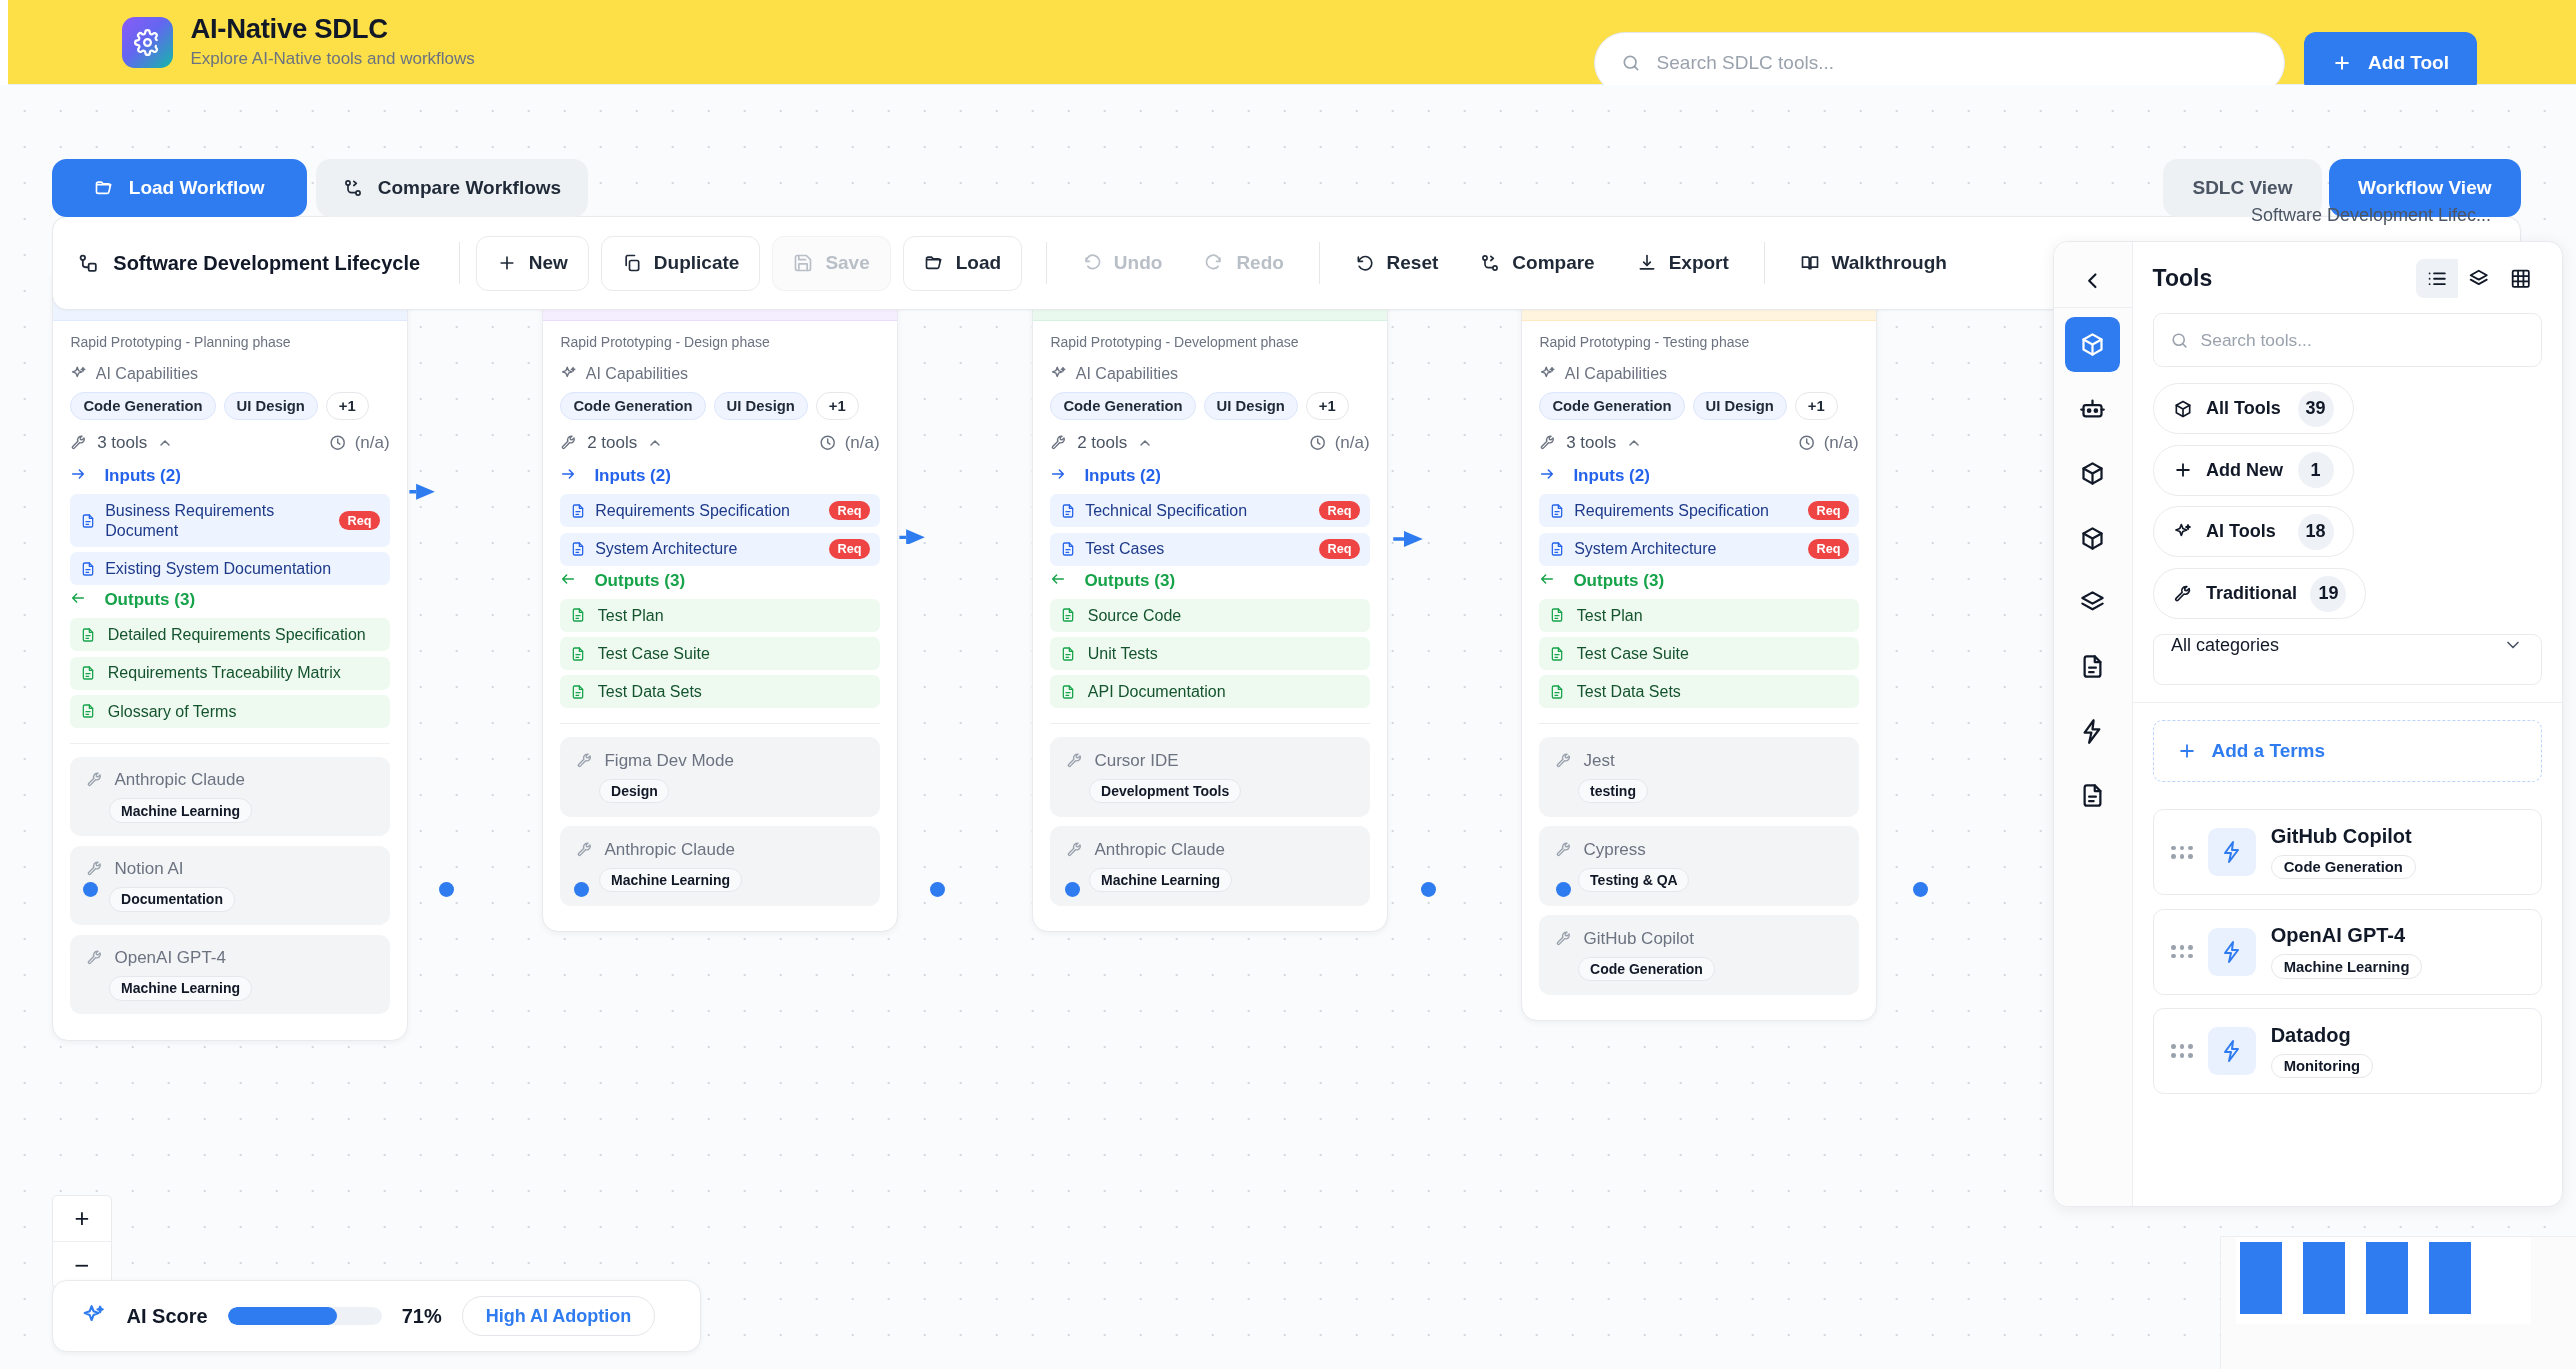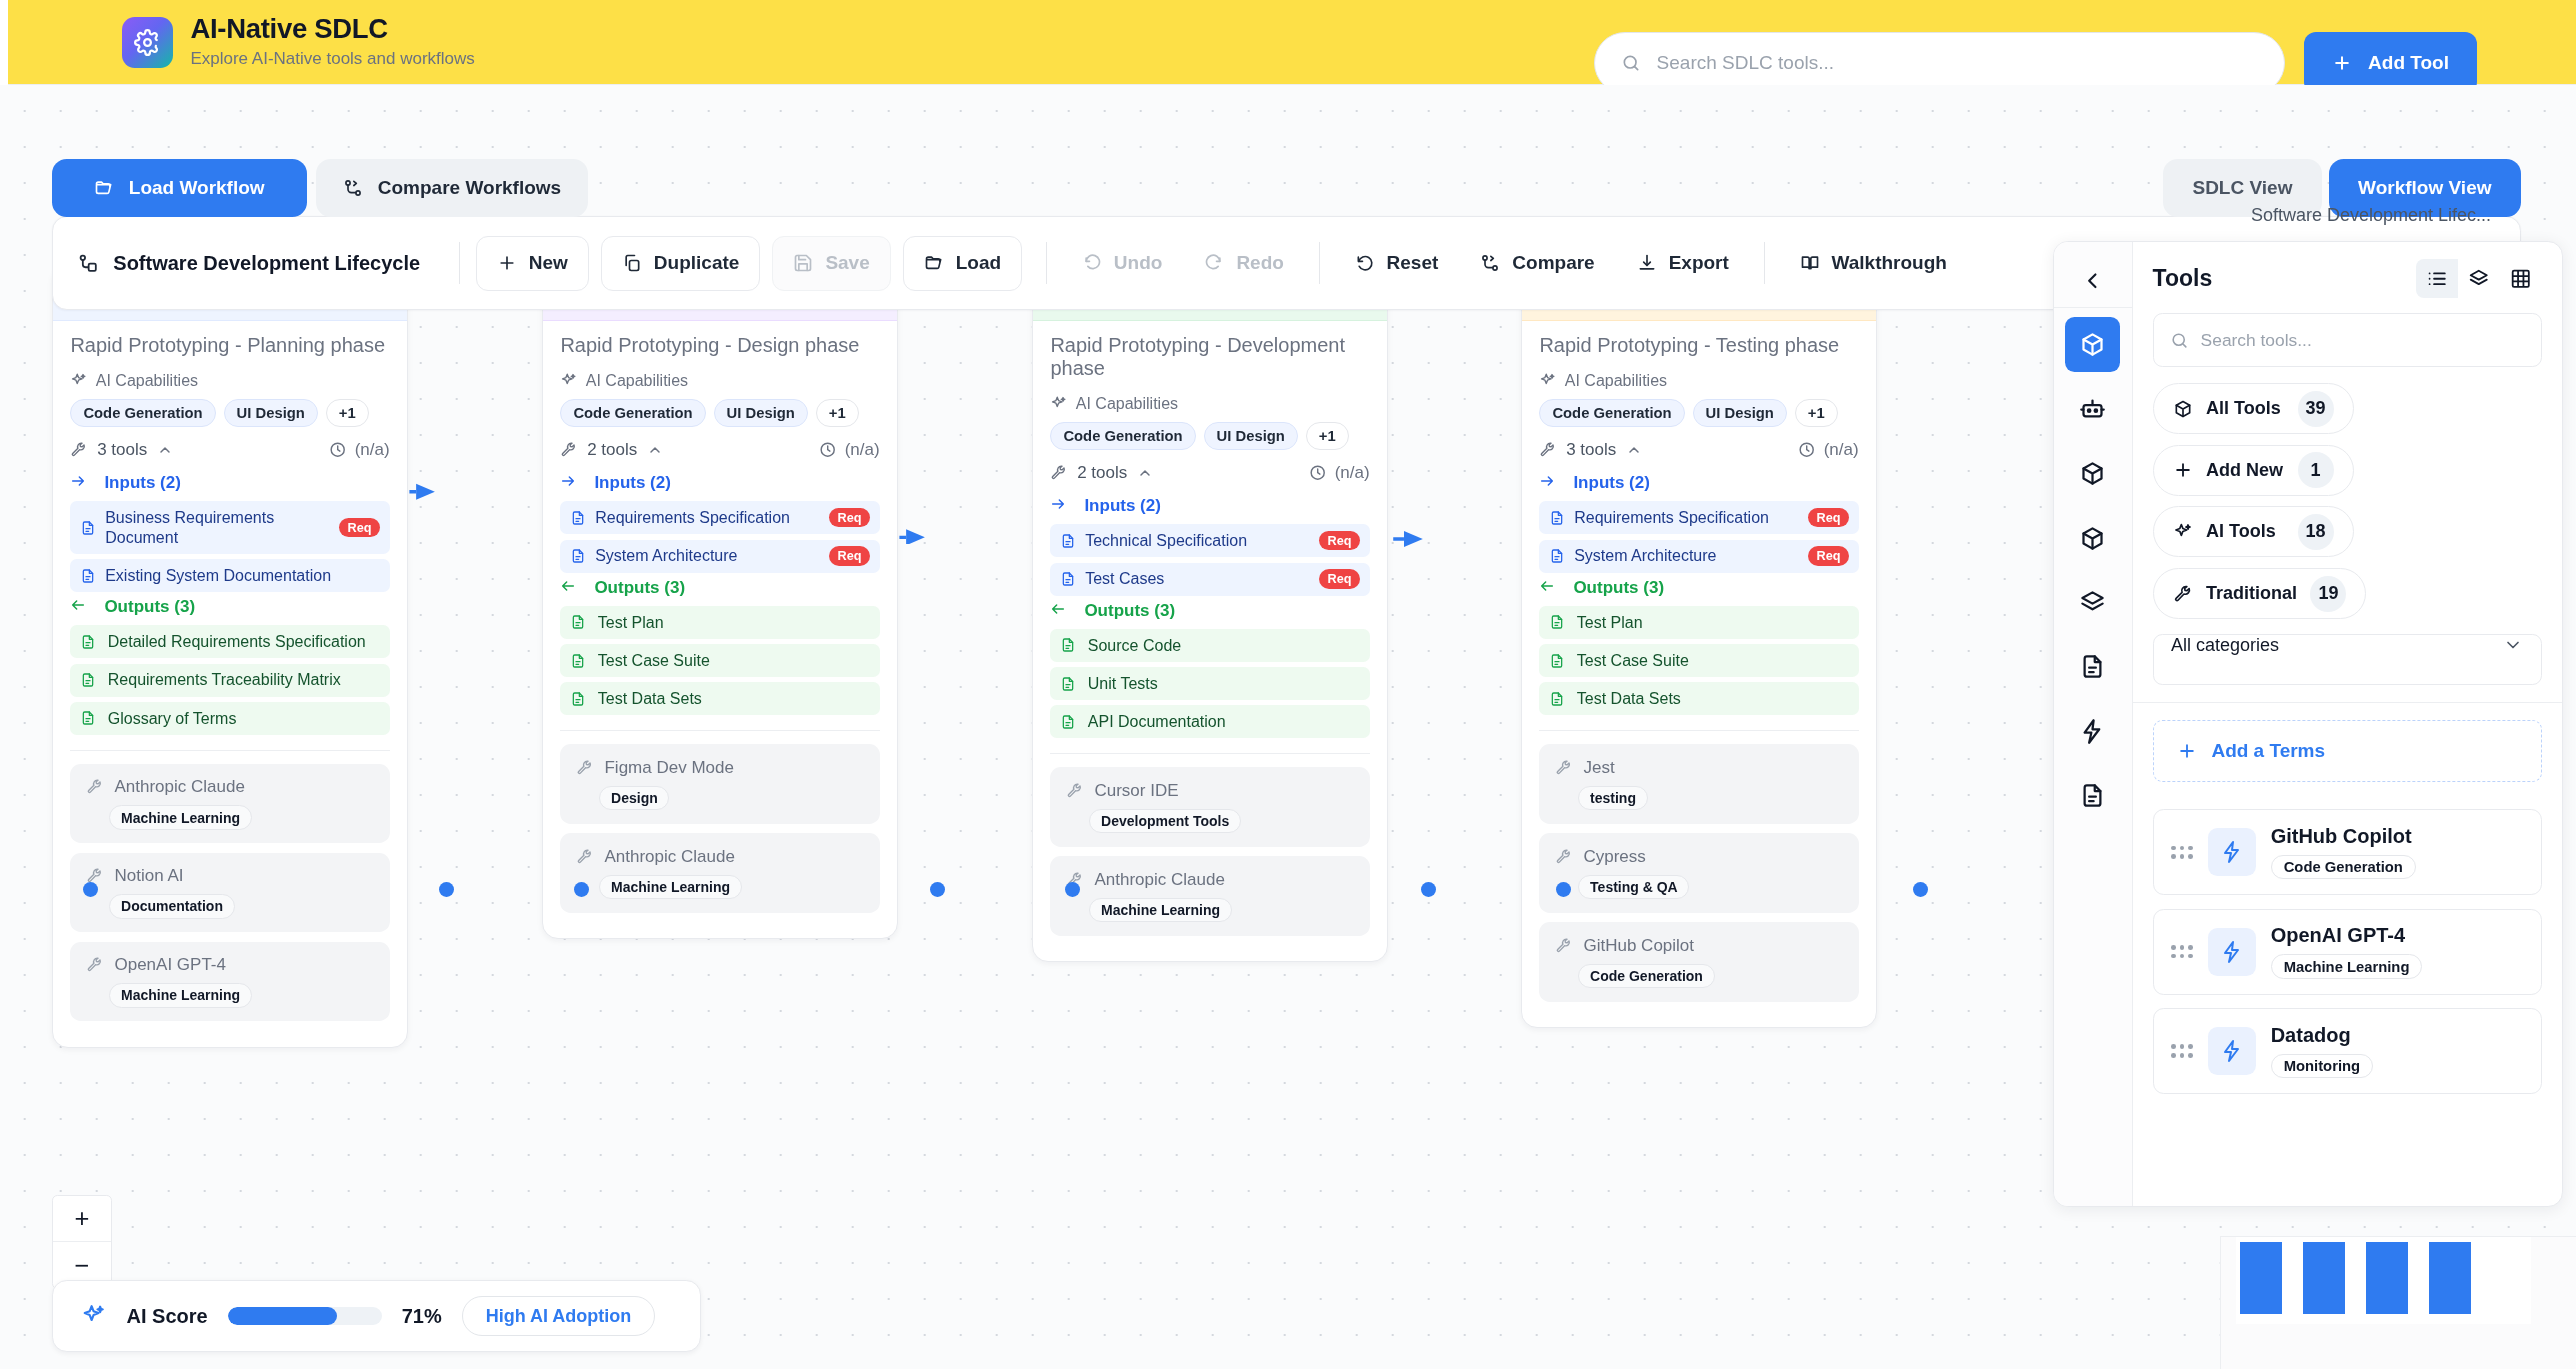--- a/index.html
+++ b/index.html
@@ -87,21 +87,21 @@
   
   .phase {
     position: absolute; width: 356px; background: #fff;
     border: 1px solid #e8eaee; border-radius: 16px; overflow: hidden;
     box-shadow: 0 1.3px 6.7px rgba(16,24,40,.05); z-index: 3;
   }
   .ph-head { display: flex; align-items: center; justify-content: space-between; padding: 14.8px 17.4px; }
   .ph-title { display: flex; align-items: center; gap: 12px; font-size: 19.5px; font-weight: 700; }
   .ph-pct { display: flex; align-items: center; gap: 8px; font-size: 17.4px; color: #4b5563; font-weight: 600;}
   .ph-body { padding: 13.4px 17.4px 16px; }
-  .ph-sub { font-size: 20px; color: #6b7280; margin-bottom: 14.8px; }
+  .ph-sub { font-size: 14px; color: #6b7280; margin-bottom: 14.8px; }
   .cap-row { display: flex; align-items: center; gap: 8px; font-size: 16px; color: #6b7280; margin-bottom: 9.4px; }
   .caps { display: flex; gap: 8px; flex-wrap: wrap; margin-bottom: 13.4px; }
   .cap {
     background: #eff4ff; border: 0.7px solid #dbe5fb; color: #1f2937;
     font-size: 14.8px; font-weight: 700; padding: 4.7px 12px; border-radius: 27px;
   }
   .cap.plain { background: #fff; border-color: #e5e7eb; }
   .tools-row { display: flex; align-items: center; justify-content: space-between; margin-bottom: 13.4px; }
   .tools-left { display: flex; align-items: center; gap: 9.4px; font-size: 17px; color: #4b5563; }
   .tools-right { display: flex; align-items: center; gap: 8px; font-size: 17px; color: #6b7280; }

